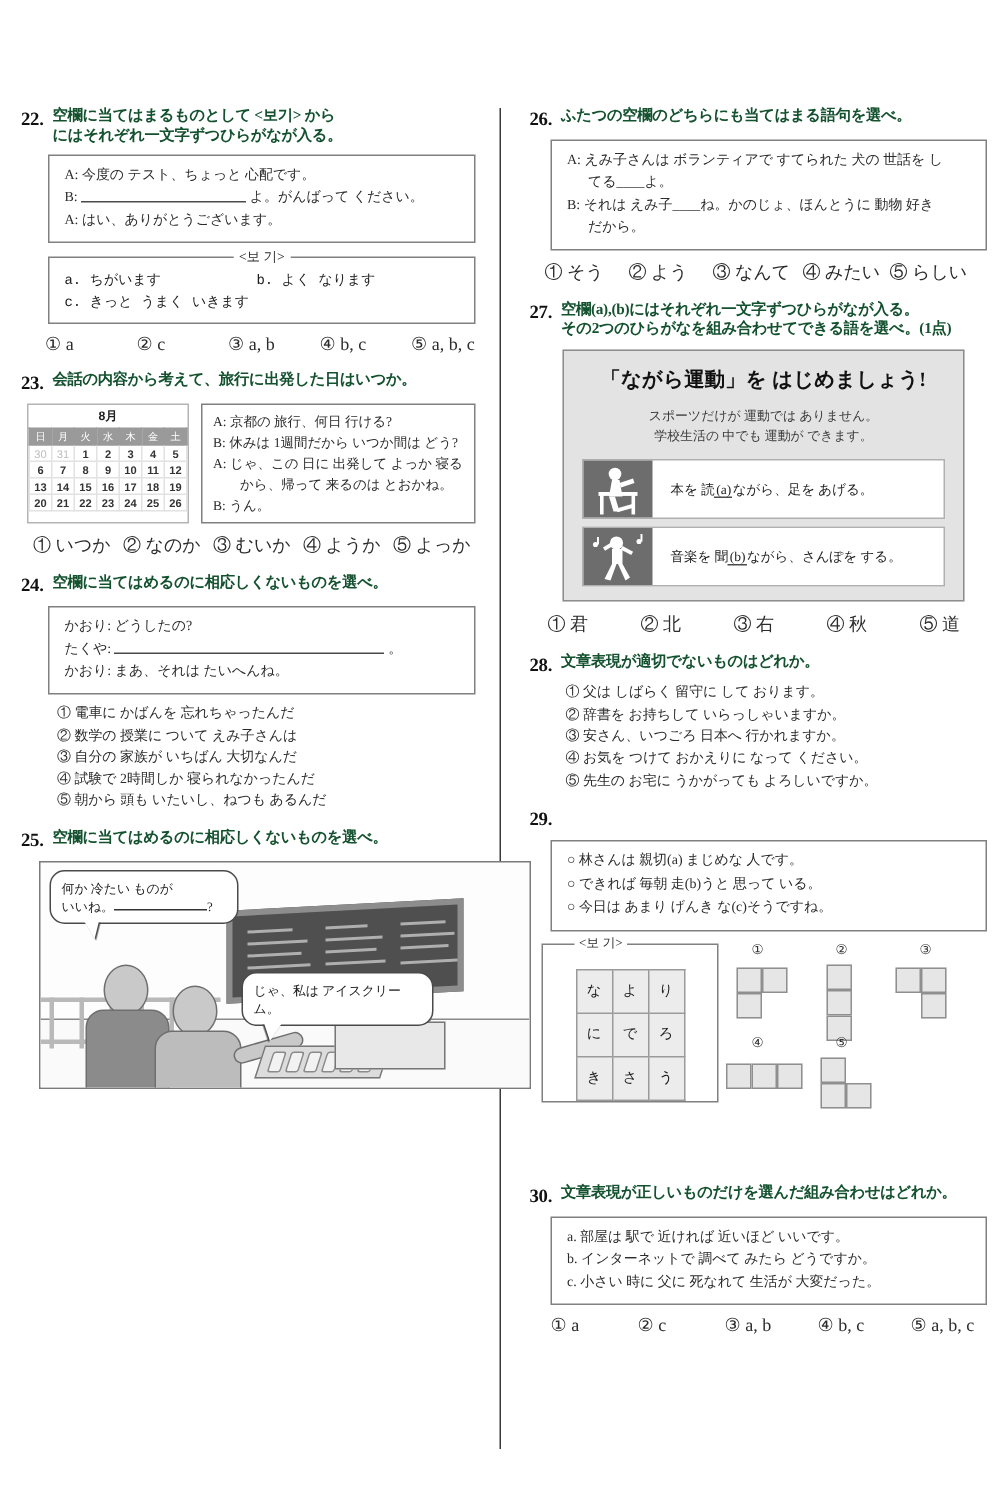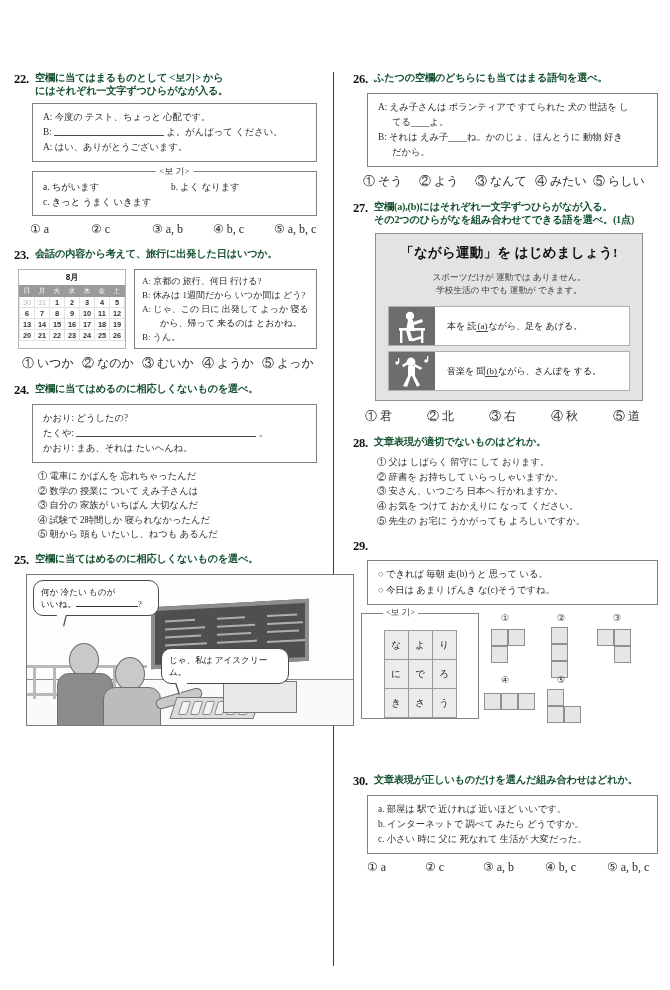--- a/index.html
+++ b/index.html
@@ -69,20 +69,21 @@
   }
   .u-sm { border-bottom:1px solid #4a4a4a; padding:0 1px; }
 
   
   .bogi-wrap { position:relative; margin:9px 0 6px 18px; }
   .bogi-box {
     border:1px solid #808080;
     padding:8px 9px 6px 10px;
     font-size:9.3px;
     line-height:14.5px;
+    font-family:Liberation Mono, monospace;
   }
   .bogi-cap {
     position:absolute;
     top:-6px; left:50%; transform:translateX(-50%);
     background:#fff;
     padding:0 4px;
     font-size:9px;
     color:#2b2b2b;
     white-space:nowrap;
   }
@@ -643,20 +644,21 @@
      <div>④ お気を つけて おかえりに なって ください。</div>
      <div>⑤ 先生の お宅に うかがっても よろしいですか。</div>
     </div>
    </div>
 
    <div class="q">
     <div class="q-head">
      <span class="q-num">29.</span>
     </div>
     <div class="box" style="margin-left:14px;line-height:15.5px">
+     <div>○ 林さんは 親切(a) まじめな 人です。</div>
      <div>○ できれば 毎朝 走(b)うと 思って いる。</div>
      <div>○ 今日は あまり げんき な(c)そうですね。</div>
     </div>
     <div class="q29-area">
       <div class="bogi29">
         <div class="bogi29-cap">&lt;보 기&gt;</div>
         <div class="bogi29-frame">
           <table class="kgrid">
             <tbody>
                     <tr>

